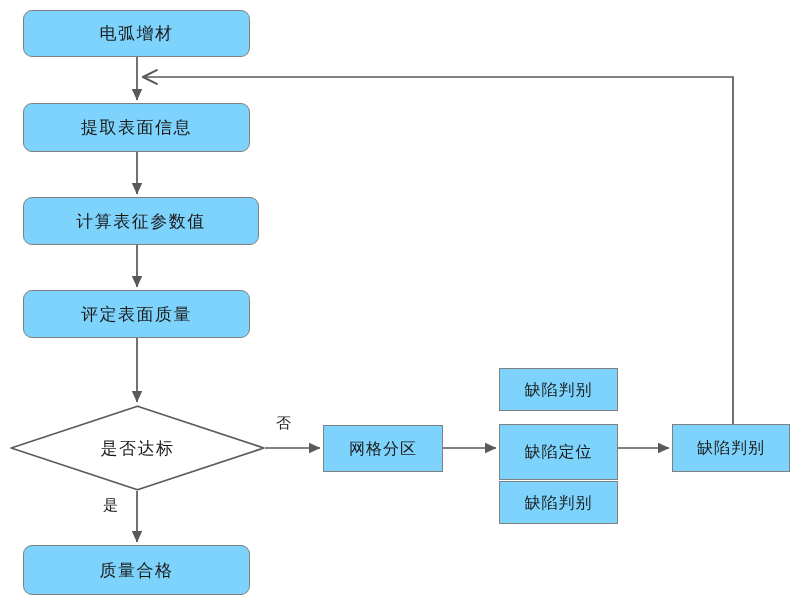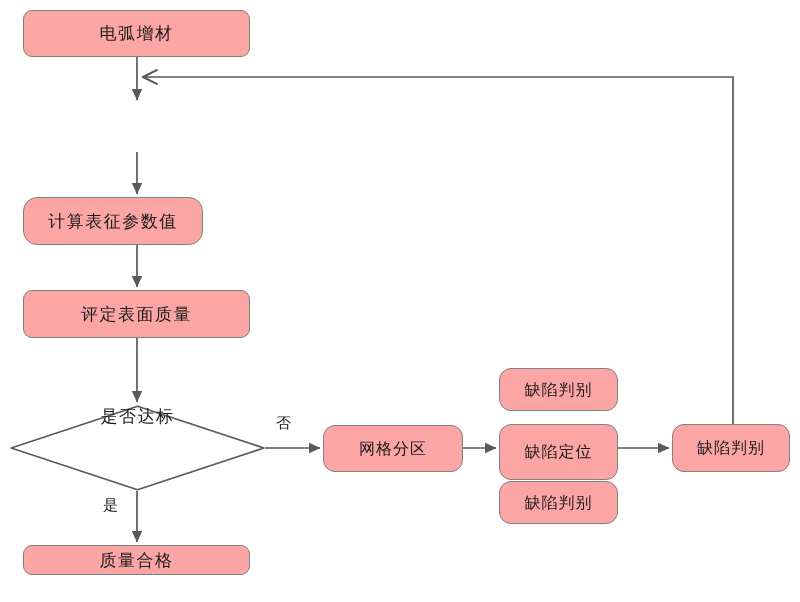--- a/index.html
+++ b/index.html
@@ -24,38 +24,39 @@
     top: 0;
     width: 800px;
     height: 602px;
   }
   .node {
     position: absolute;
     box-sizing: border-box;
     display: flex;
     align-items: center;
     justify-content: center;
-    background: #fca5a5;
+    background: #7dd3fc;
     border: 1.6px solid #808080;
     border-radius: 9px;
     color: #1a1a1a;
     font-size: 17px;
     letter-spacing: 1.5px;
     line-height: 1;
     white-space: nowrap;
     user-select: none;
   }
   .node-sm {
     font-size: 16px;
-    border-radius: 12px;
+    border-radius: 0;
     letter-spacing: 1px;
   }
   .diamond-wrap {
     position: absolute;
     display: flex;
+    align-items: center;
     justify-content: center;
   }
   .diamond-wrap svg {
     position: absolute;
     left: 0;
     top: 0;
   }
   .diamond-label {
     position: relative;
     font-size: 17px;
@@ -97,41 +98,44 @@
       <line x1="443" y1="448" x2="496" y2="448" marker-end="url(#arrowFilled)"></line>
       <line x1="618" y1="448" x2="669" y2="448" marker-end="url(#arrowFilled)"></line>
       <path d="M 733 424 L 733 77 L 143 77" marker-end="url(#arrowOpen)"></path>
     </g>
   </svg>
 
   <div class="node" style="left:23px; top:10px; width:227px; height:47px;">
     <span>电弧增材</span>
   </div>
 
+  <div class="node" style="left:23px; top:103px; width:227px; height:49px;">
+    <span>提取表面信息</span>
+  </div>
 
-  <div class="node" style="left:23px; top:197px; width:180px; height:48px;border-radius:14px;">
+  <div class="node" style="left:23px; top:197px; width:236px; height:48px;">
     <span>计算表征参数值</span>
   </div>
 
   <div class="node" style="left:23px; top:290px; width:227px; height:48px;">
     <span>评定表面质量</span>
   </div>
 
   <div class="diamond-wrap" style="left:10px; top:405px; width:255px; height:86px;">
     <svg width="255" height="86" viewBox="0 0 255 86" xmlns="http://www.w3.org/2000/svg">
       <polygon points="127.5,1.2 253.8,43 127.5,84.8 1.2,43" fill="#ffffff" stroke="#595959" stroke-width="1.7" stroke-linejoin="round"></polygon>
     </svg>
     <span class="diamond-label">是否达标</span>
   </div>
 
-  <div class="node" style="left:23px; top:545px; width:227px; height:30px;">
+  <div class="node" style="left:23px; top:545px; width:227px; height:50px;">
     <span>质量合格</span>
   </div>
 
-  <div class="node node-sm" style="left:323px; top:425px; width:140px; height:47px;text-align:right;">
+  <div class="node node-sm" style="left:323px; top:425px; width:120px; height:47px;text-align:right;">
     <span>网格分区</span>
   </div>
 
   <div class="node node-sm" style="left:499px; top:368px; width:119px; height:43px;">
     <span>缺陷判别</span>
   </div>
 
   <div class="node node-sm" style="left:499px; top:424px; width:119px; height:56px;">
     <span>缺陷定位</span>
   </div>

